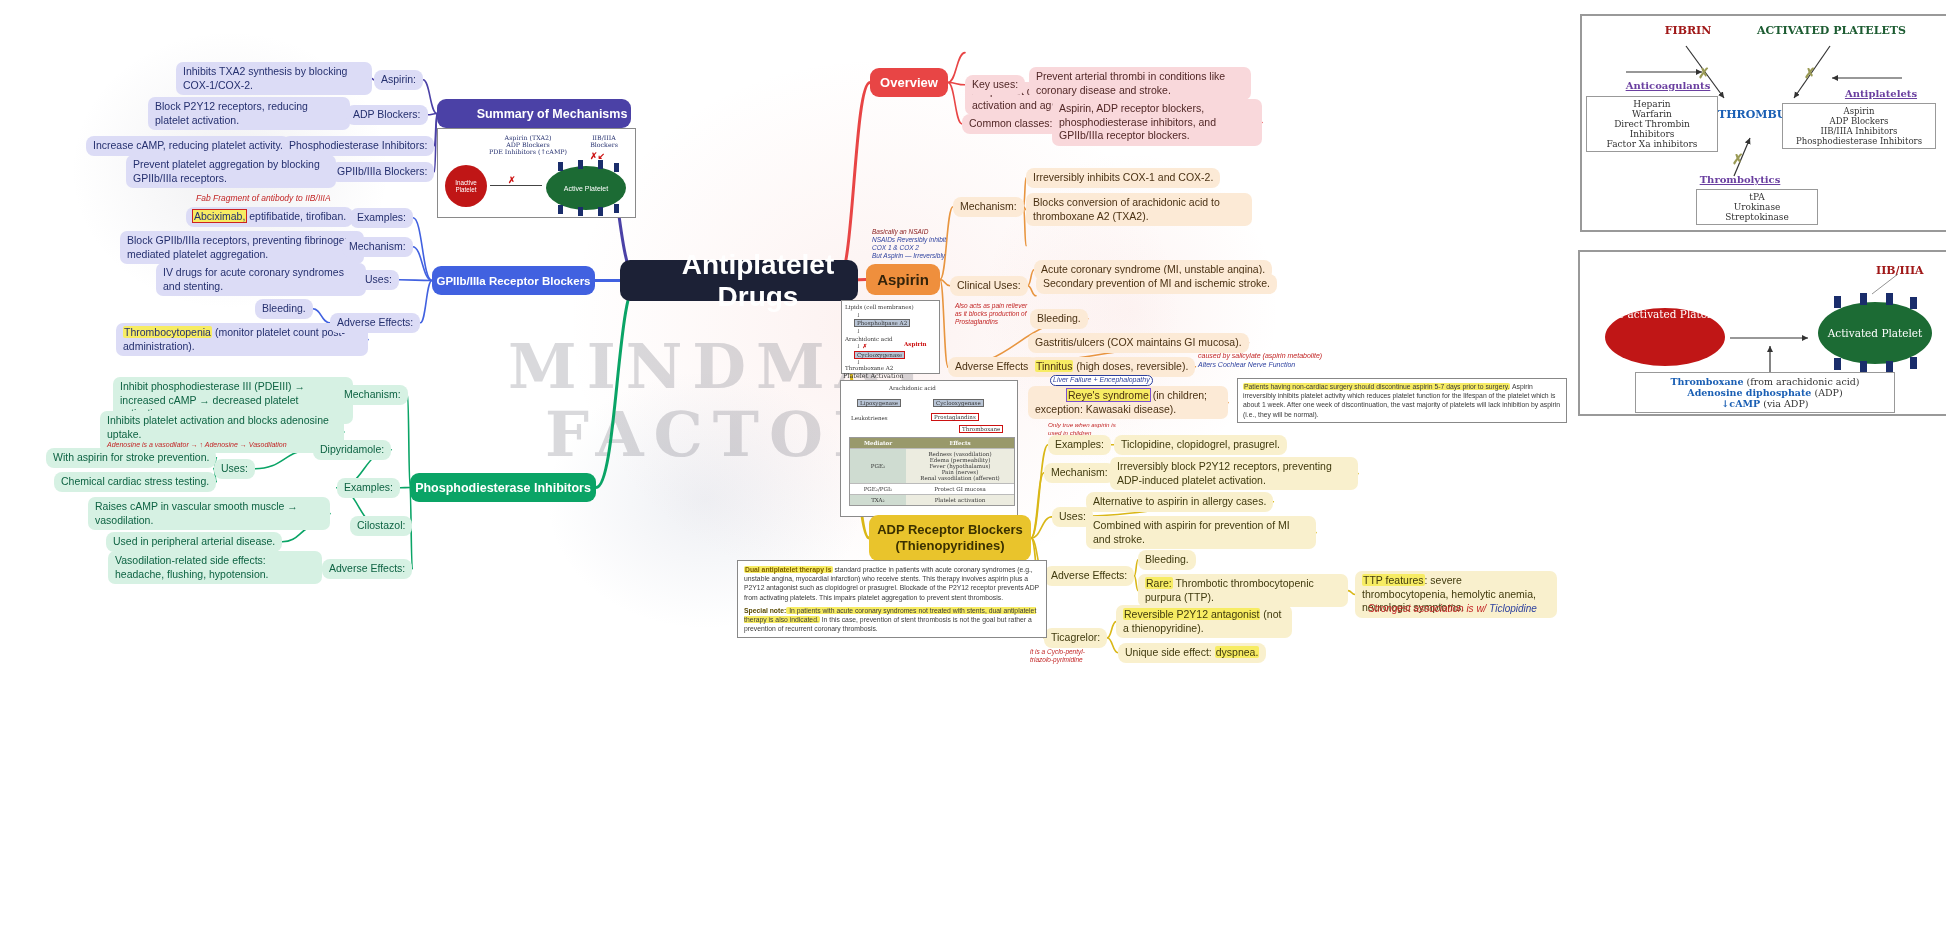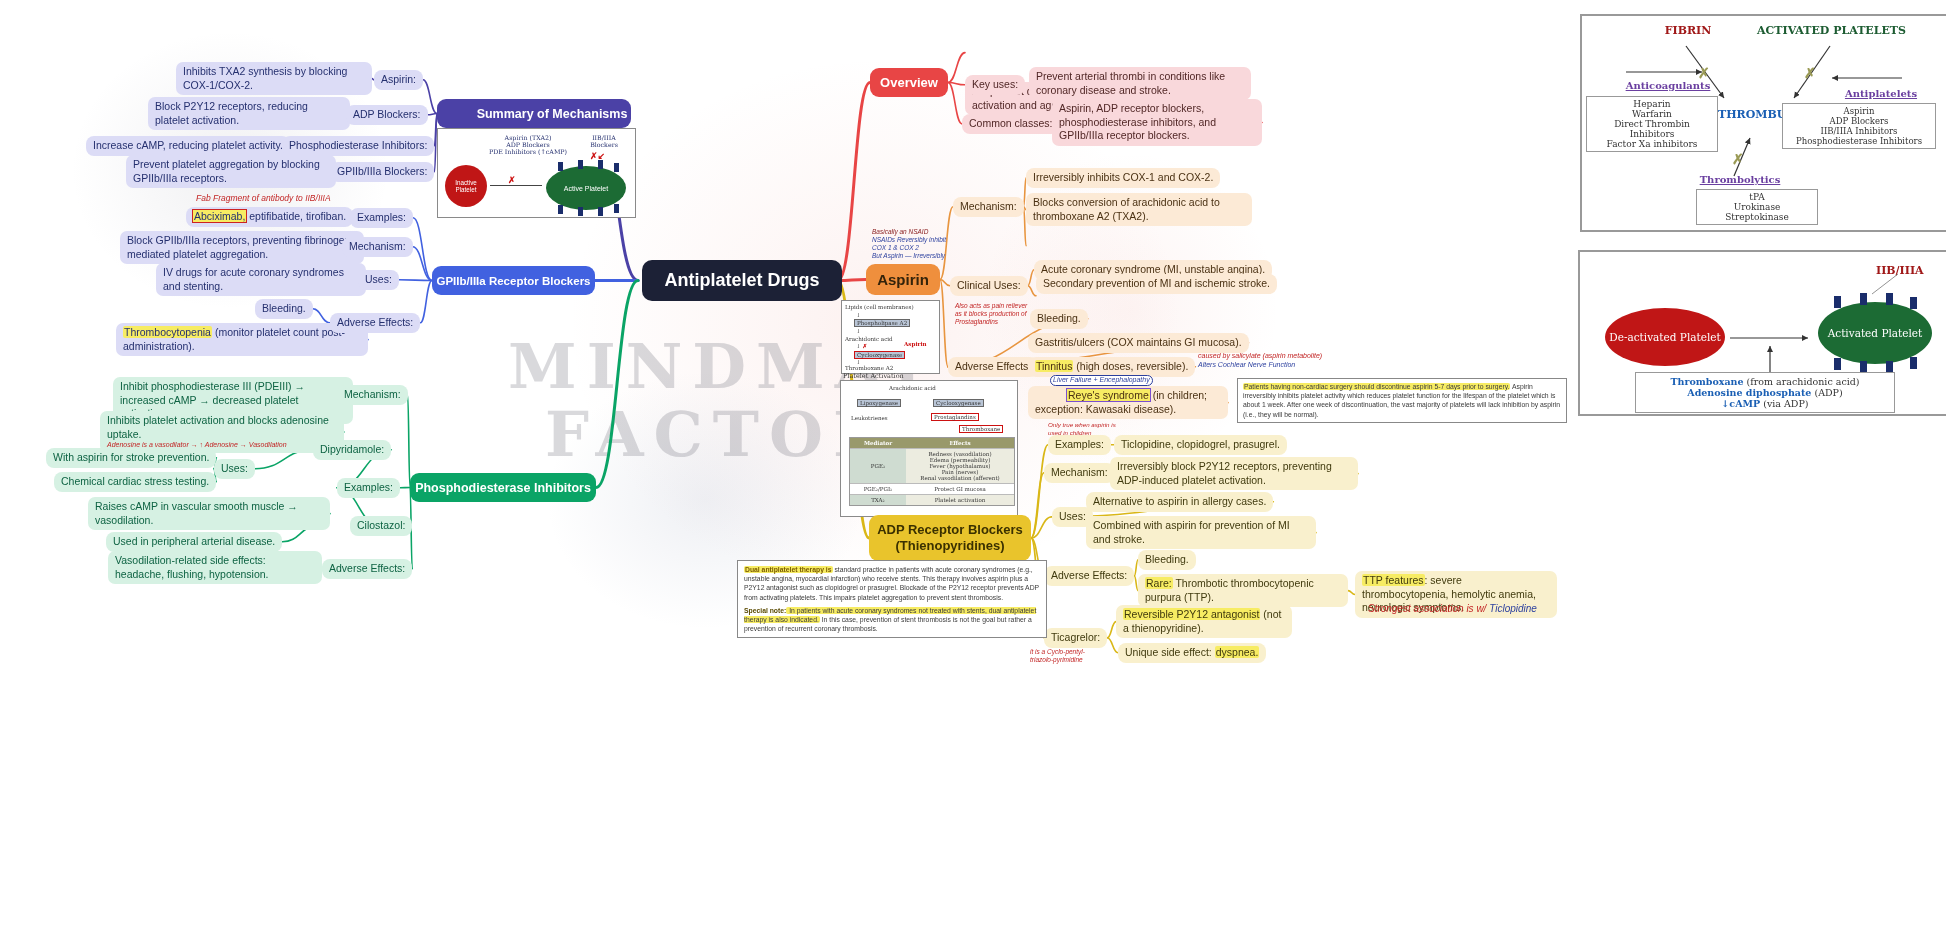--- a/index.html
+++ b/index.html
@@ -44,21 +44,21 @@
 <div id="stage">
 
 <div class="blob" style="left:565px;top:55px;width:620px;height:540px;background:radial-gradient(ellipse at center,rgba(235,150,140,0.13),rgba(235,150,140,0) 70%);"></div>
 <div class="blob" style="left:70px;top:30px;width:320px;height:280px;background:radial-gradient(ellipse at center,rgba(150,150,165,0.14),rgba(150,150,165,0) 70%);"></div>
 <div class="blob" style="left:545px;top:370px;width:320px;height:260px;background:radial-gradient(ellipse at center,rgba(150,160,185,0.16),rgba(150,160,185,0) 70%);"></div>
 <div class="blob" style="left:980px;top:150px;width:300px;height:320px;background:radial-gradient(ellipse at center,rgba(235,150,140,0.10),rgba(235,150,140,0) 70%);"></div>
 
 <div class="wm" style="left:508px;top:330px;">MINDMAP</div>
 <div class="wm" style="left:545px;top:398px;">FACTORY</div>
 
-<div class="node" style="left:642px;top:260px;width:200px;height:41px;background:#1c2136;font-size:18px;border-radius:10px;">
+<div class="node" style="left:620px;top:260px;width:200px;height:41px;background:#1c2136;font-size:28px;border-radius:10px;padding-left:38px;">
   <span>Antiplatelet Drugs</span>
 </div>
 
 <div class="node" style="left:437px;top:99px;width:158px;height:29px;background:#4b41a6;font-size:12.5px;padding-left:36px;">
   <span>Summary of Mechanisms</span>
 </div>
 <div class="bx lav" style="left:176px;top:62px;width:182px;">Inhibits TXA2 synthesis by blocking COX-1/COX-2.</div>
 <div class="bx lav nw" style="left:374px;top:70px;">Aspirin:</div>
 <div class="bx lav" style="left:148px;top:97px;width:188px;">Block P2Y12 receptors, reducing platelet activation.</div>
 <div class="bx lav nw" style="left:346px;top:105px;">ADP Blockers:</div>
@@ -304,21 +304,21 @@
   <svg width="367" height="162" style="position:absolute;left:0;top:0;">
     <defs>
           <marker id="ah2" markerWidth="7" markerHeight="7" refX="5" refY="2.5" orient="auto">
             <path d="M0,0 L5,2.5 L0,5 z" fill="#333"></path>
           </marker>
         </defs>
     <line x1="150" y1="86" x2="228" y2="86" stroke="#333" stroke-width="1.2" marker-end="url(#ah2)"></line>
     <line x1="190" y1="120" x2="190" y2="94" stroke="#333" stroke-width="1.2" marker-end="url(#ah2)"></line>
     <line x1="318" y1="22" x2="292" y2="42" stroke="#777" stroke-width="0.8"></line>
   </svg>
-  <div style="position:absolute;left:25px;top:56px;width:120px;height:58px;border-radius:50%;background:#c01616;color:#fff;display:flex;align-items:center;justify-content:center;text-align:center;font-size:10.5px;font-family:'DejaVu Serif',serif;">
+  <div style="position:absolute;left:25px;top:56px;width:120px;height:58px;border-radius:50%;background:#c01616;color:#fff;display:flex;justify-content:center;text-align:center;font-size:10.5px;font-family:'DejaVu Serif',serif;">
     <span>De-activated Platelet</span>
   </div>
   <div style="position:absolute;left:238px;top:50px;width:114px;height:62px;border-radius:50%;background:#1c6b34;color:#fff;display:flex;align-items:center;justify-content:center;text-align:center;font-size:10.5px;font-family:'DejaVu Serif',serif;">
     <span>Activated Platelet</span>
     <span class="stud" style="left:16px;top:-6px;"></span>
         <span class="stud" style="left:42px;top:-9px;"></span>
     <span class="stud" style="left:68px;top:-9px;"></span>
         <span class="stud" style="left:92px;top:-5px;"></span>
     <span class="stud" style="left:16px;bottom:-6px;"></span>
         <span class="stud" style="left:42px;bottom:-9px;"></span>

